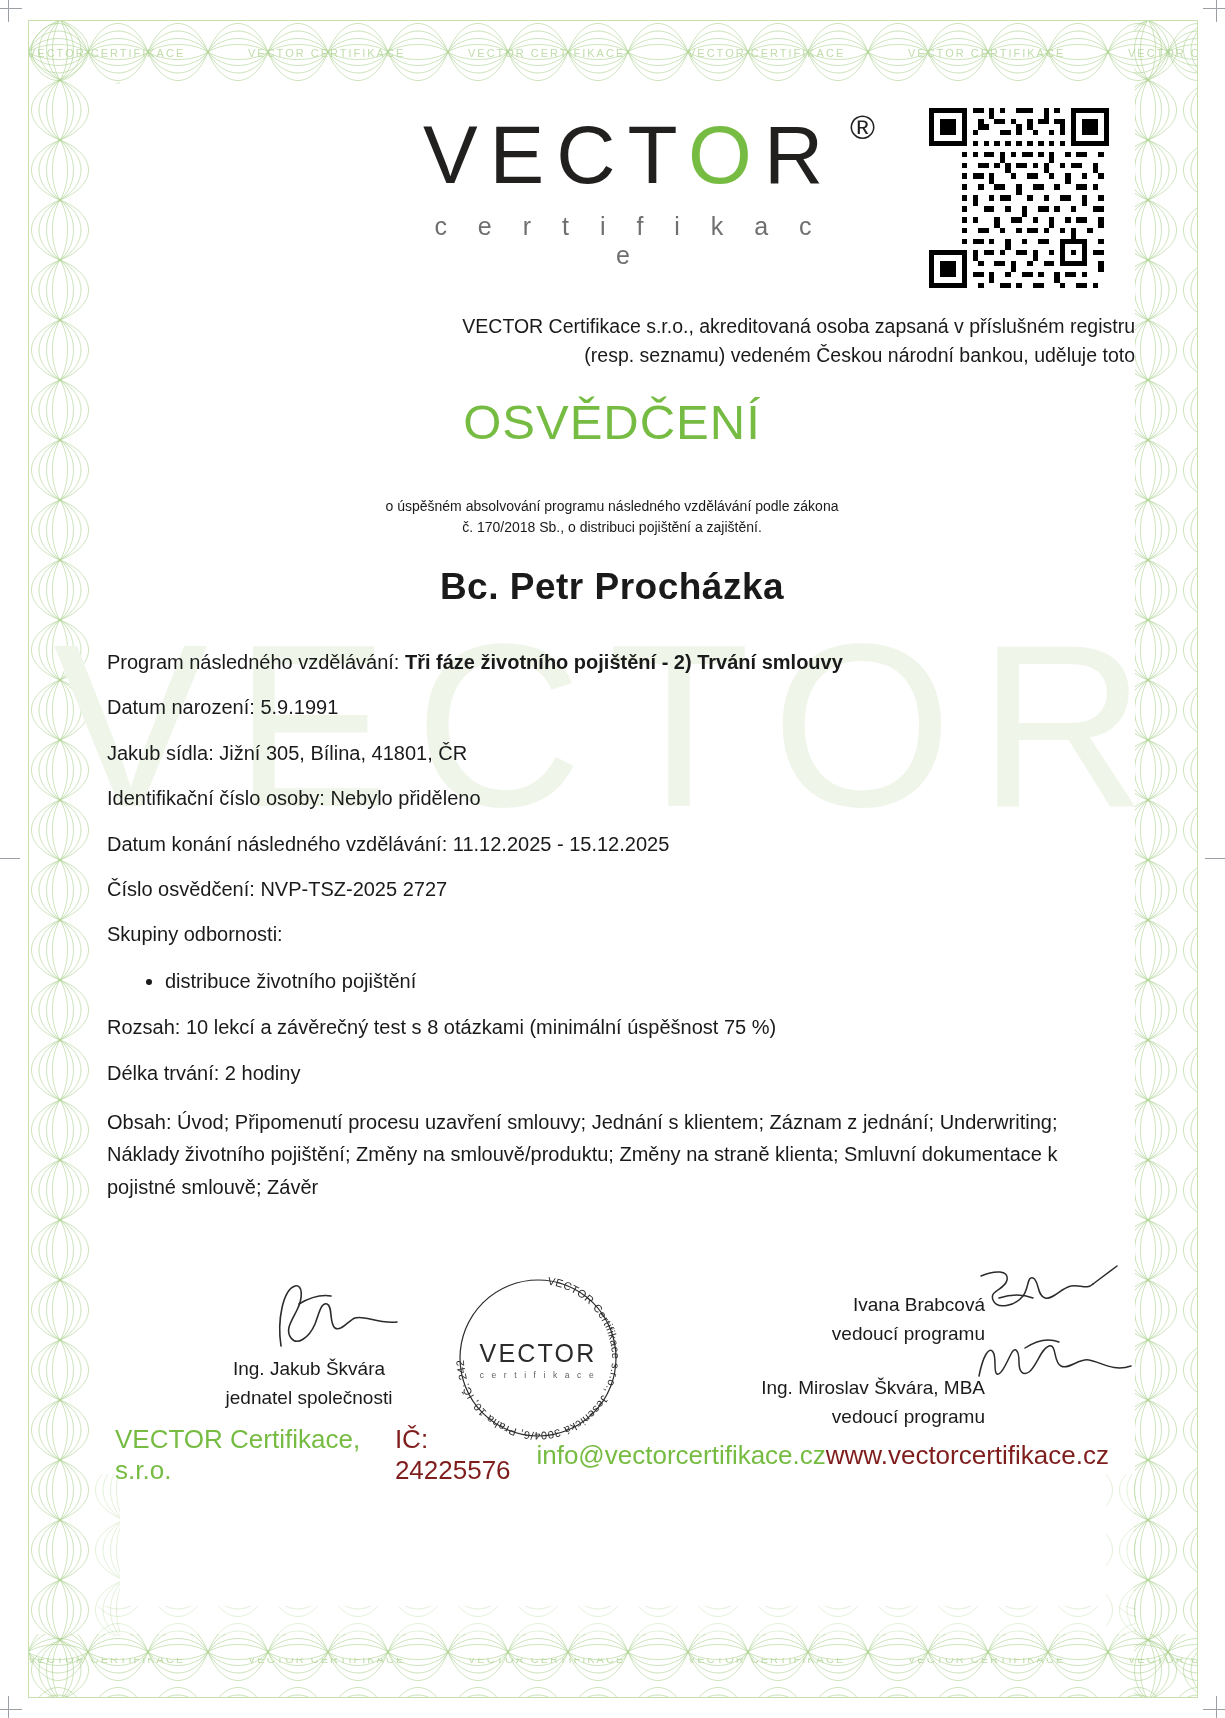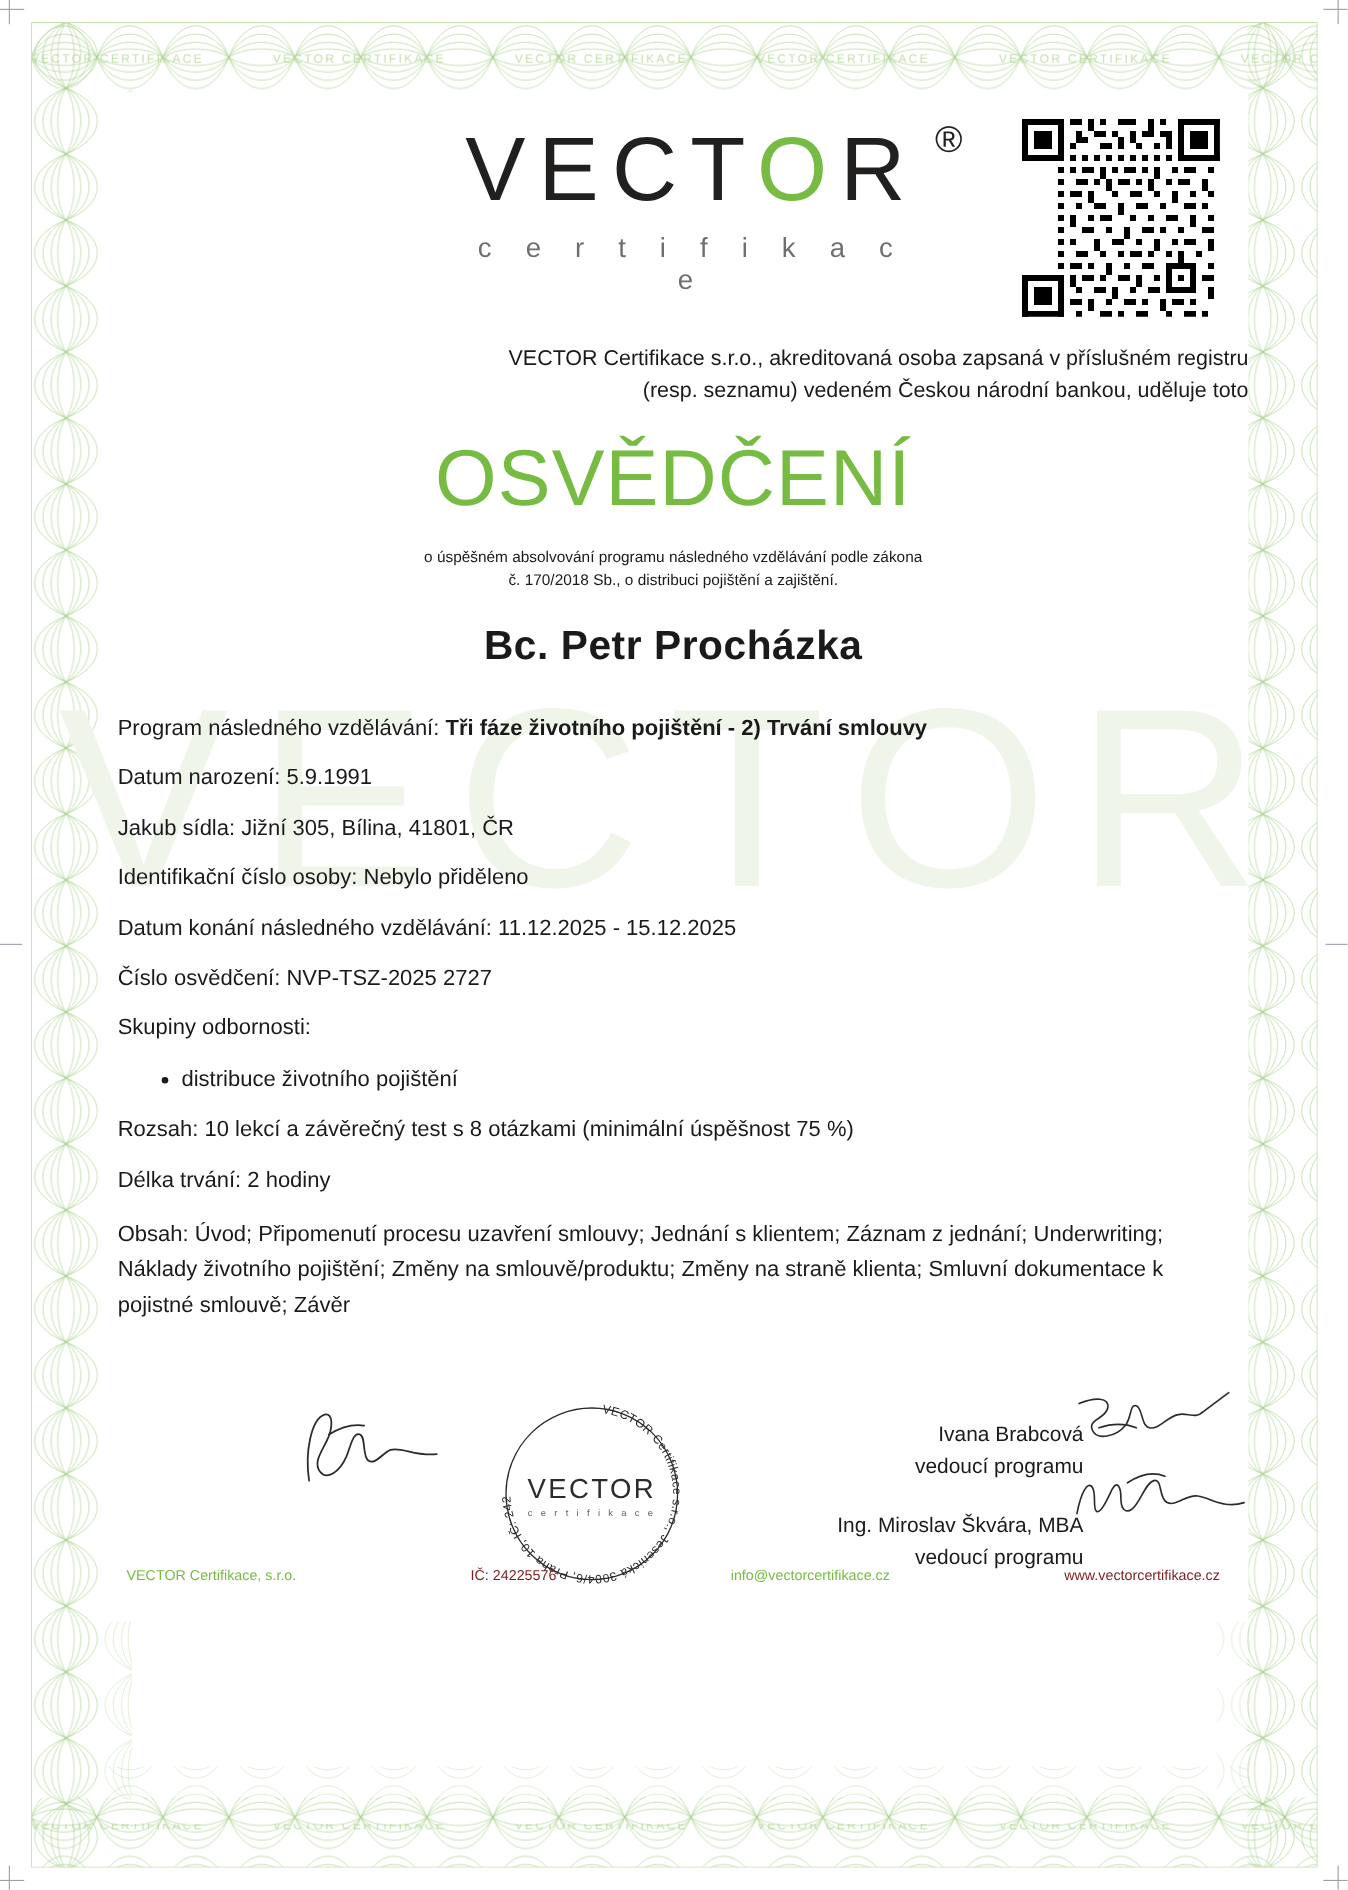--- a/index.html
+++ b/index.html
@@ -116,21 +116,21 @@
     text-align: right;
     font-size: 19.5px;
     line-height: 1.5;
     color: #1a1a1a;
   }
   .title {
     position: absolute;
     left: 0; top: 310px;
     width: 100%;
     text-align: center;
-    font-size: 72px;
+    font-size: 49px;
     font-weight: 400;
     color: #76bc43;
     letter-spacing: 1px;
   }
   .subtitle {
     position: absolute;
     left: 0; top: 412px;
     width: 100%;
     text-align: center;
     font-size: 14px;
@@ -210,21 +210,21 @@
 
   
   .footer {
     position: absolute;
     left: 0; top: 1340px;
     width: 100%;
     padding: 0 26px;
     display: flex;
     justify-content: space-between;
     align-items: center;
-    font-size: 13px;
+    font-size: 26px;
   }
   .footer .green { color: #76bc43; }
   .footer .dark { color: #7f1d1d; }
 </style>
 </head>
 <body>
 
 <div class="page">
 
   <div class="crop-marks">
@@ -506,20 +506,24 @@
 
     <div class="sig-area">
 
       <svg class="scribble-left" viewBox="0 0 140 70" xmlns="http://www.w3.org/2000/svg">
         <g fill="none" stroke="#2b2b2b" stroke-width="1.6" stroke-linecap="round">
           <path d="M12 66 C 8 40, 14 10, 26 6 C 34 4, 34 18, 28 30 C 22 42, 16 50, 22 58 C 28 66, 40 58, 46 44 C 50 34, 52 22, 58 24 C 64 26, 60 44, 66 48 C 72 52, 80 40, 86 38 C 96 35, 108 44, 128 42"></path>
           <path d="M30 24 C 40 18, 50 14, 62 16"></path>
         </g>
       </svg>
 
+      <div class="sig-left">
+        <div>Ing. Jakub Škvára</div>
+        <div>jednatel společnosti</div>
+      </div>
 
       <div class="stamp">
         <svg viewBox="0 0 188 188" xmlns="http://www.w3.org/2000/svg">
           <defs>
             <path id="ringpath" d="M 94,94 m -74,0 a 74,74 0 1,1 148,0 a 74,74 0 1,1 -148,0"></path>
           </defs>
           <circle cx="94" cy="94" r="78" fill="none" stroke="#2b2b2b" stroke-width="1.2"></circle>
           <text font-family="Liberation Sans, sans-serif" font-size="11" fill="#2b2b2b" letter-spacing="0.4">
             <textPath href="#ringpath" startOffset="27%">VECTOR Certifikace s.r.o., Jesenická 3004/6, Praha 10, IČ: 24225576</textPath>
           </text>

